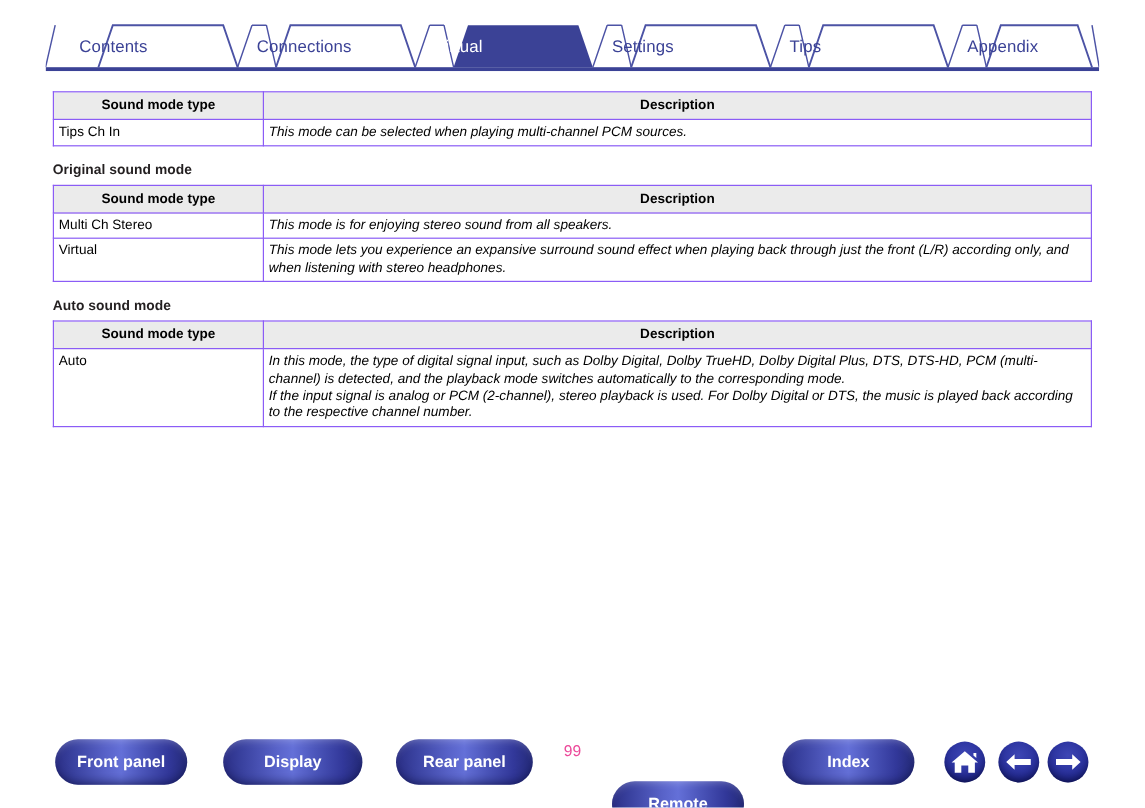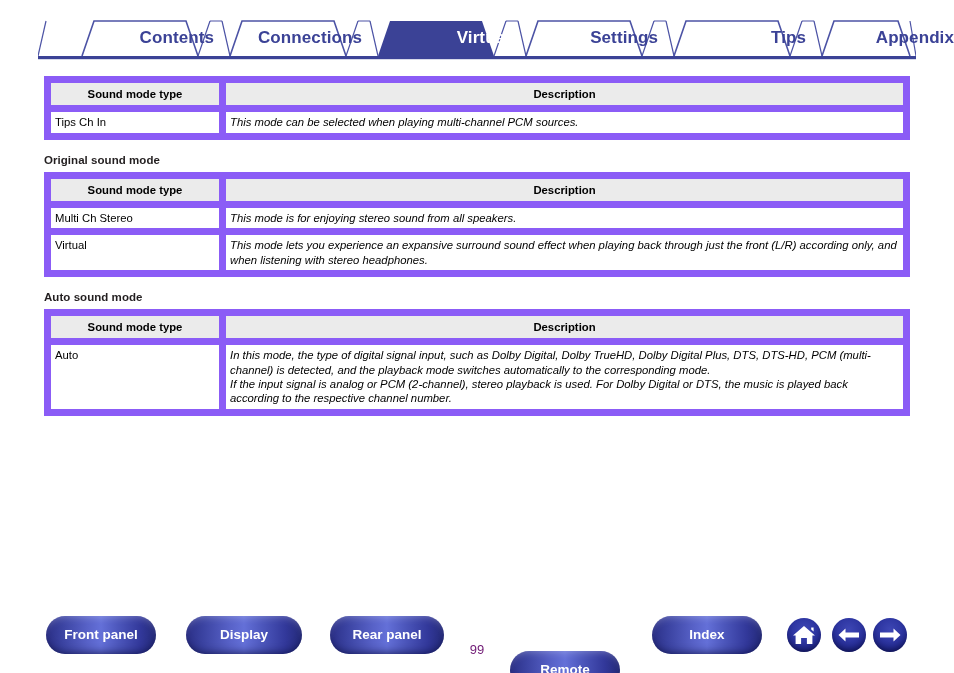--- a/index.html
+++ b/index.html
@@ -35,23 +35,23 @@
     left: 0;
     top: 0;
     width: 878px;
     height: 42px;
   }
   .tab-label {
     position: absolute;
     top: 0;
     height: 40px;
     line-height: 40px;
-    text-align: right;
-    font-size: 17px;
-    font-weight: bold;
+    text-align: left;
+    font-size: 14px;
+    font-weight: normal;
     color: #3b4296;
     letter-spacing: 0.1px;
     white-space: nowrap;
   }
   .tab-label.active {
     color: #ffffff;
   }
 
   
   .content {
@@ -71,21 +71,21 @@
     margin-top: 14px;
   }
   table.modes {
     border-collapse: collapse;
     width: 866px;
     table-layout: fixed;
     border: 1px solid #231f20;
   }
   table.modes th,
   table.modes td {
-    border: 7px solid #8b5cf6;
+    border: 1px solid #8b5cf6;
     font-size: 11.3px;
     vertical-align: top;
     padding: 3px 4px 3px 4px;
     line-height: 1.27;
   }
   table.modes th {
     background: #ebebeb;
     font-weight: bold;
     text-align: center;
     padding: 4px 4px 4px 4px;
@@ -132,22 +132,21 @@
   .pill#pill-remote { left: 510px; width: 110px; margin-top: 35px; }
   .pill#pill-index  { left: 652px; width: 110px; }
 
   .pagenum {
     position: absolute;
     left: 457px;
     top: 2px;
     width: 40px;
     text-align: center;
     font-size: 13px;
-    color: #701a75;
-    margin-top: 24px;
+    color: #ec4899;
   }
 
   .circbtn {
     position: absolute;
     top: 2px;
     width: 34px;
     height: 34px;
     border-radius: 50%;
     background: radial-gradient(circle at 50% 34%, #3d46b4 0%, #2e36a2 42%, #1e2486 78%, #171c6e 100%);
     box-shadow: inset 0 -5px 7px -4px rgba(8,10,50,0.8);

